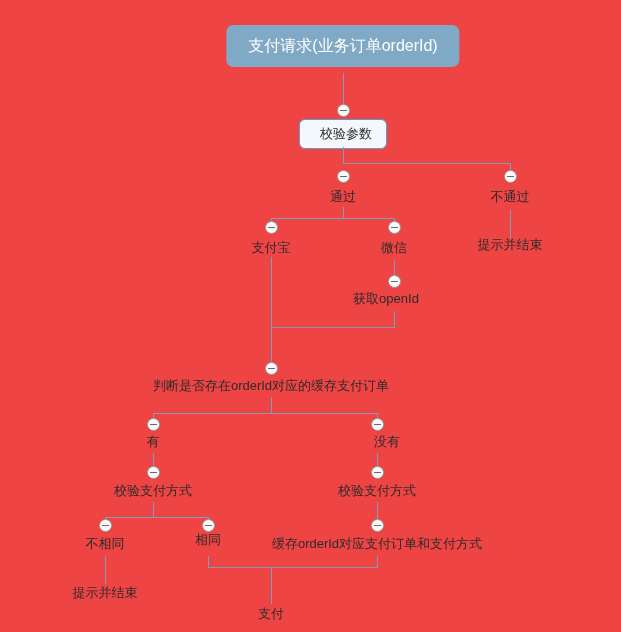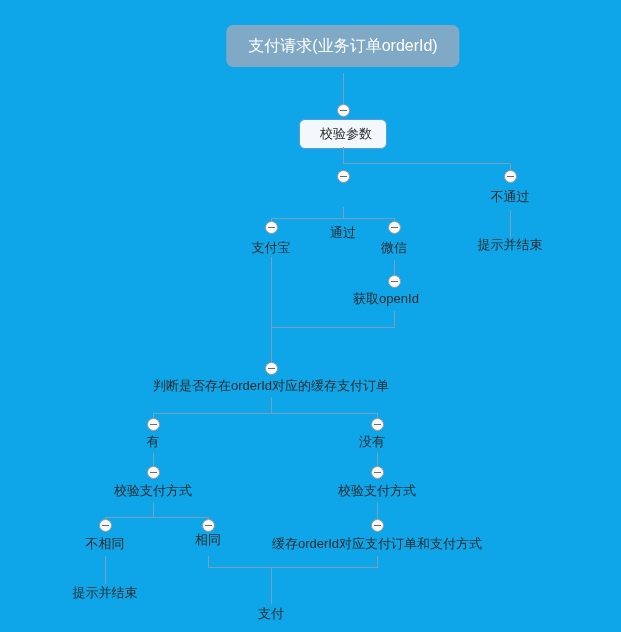--- a/index.html
+++ b/index.html
@@ -4,21 +4,21 @@
 <style>
   html, body {
     margin: 0;
     padding: 0;
     background: #fafafa;
   }
   #canvas {
     position: relative;
     width: 621px;
     height: 632px;
-    background: #0ea5e9;
+    background: #ef4444;
     font-family: "Liberation Sans", "DejaVu Sans", sans-serif;
     overflow: hidden;
   }
   
   .ln {
     position: absolute;
     background: #7b9fb9;
   }
   .ln.v { width: 1px; }
   .ln.h { height: 1px; }
@@ -92,21 +92,21 @@
 
   <div class="ln v" style="left:343px; top:73px; height:33px;"></div>
   <div class="circle" style="left:337px; top:104px;"></div>
   <div class="box-node" style="left:343px; top:119px;padding-left:20px;">校验参数</div>
 
   <div class="ln v" style="left:343px; top:147px; height:17px;"></div>
   <div class="ln h" style="left:343px; top:163px; width:168px;"></div>
   <div class="ln v" style="left:510px; top:163px; height:14px;"></div>
 
   <div class="circle" style="left:337px; top:170px;"></div>
-  <div class="node" style="left:343px; top:189px;margin-top:36px;">通过</div>
+  <div class="node" style="left:343px; top:189px;">通过</div>
 
   <div class="circle" style="left:504px; top:170px;"></div>
   <div class="node" style="left:510px; top:189px;">不通过</div>
 
   <div class="ln v" style="left:510px; top:210px; height:28px;"></div>
   <div class="node" style="left:510px; top:237px;">提示并结束</div>
 
   <div class="ln v" style="left:343px; top:207px; height:12px;"></div>
   <div class="ln h" style="left:271px; top:218px; width:124px;"></div>
   <div class="ln v" style="left:271px; top:218px; height:7px;"></div>
@@ -132,21 +132,21 @@
 
   <div class="ln v" style="left:271px; top:397px; height:17px;"></div>
   <div class="ln h" style="left:153px; top:413px; width:224px;"></div>
   <div class="ln v" style="left:153px; top:413px; height:8px;"></div>
   <div class="ln v" style="left:377px; top:413px; height:8px;"></div>
 
   <div class="circle" style="left:147px; top:418px;"></div>
   <div class="node" style="left:153px; top:434px;">有</div>
 
   <div class="circle" style="left:371px; top:418px;"></div>
-  <div class="node" style="left:372px; top:434px;">没有</div>
+  <div class="node" style="left:387px; top:434px;">没有</div>
 
   <div class="ln v" style="left:153px; top:453px; height:19px;"></div>
   <div class="circle" style="left:147px; top:466px;"></div>
   <div class="node" style="left:153px; top:483px;text-align:center;">校验支付方式</div>
 
   <div class="ln v" style="left:377px; top:453px; height:19px;"></div>
   <div class="circle" style="left:371px; top:466px;"></div>
   <div class="node" style="left:377px; top:483px;">校验支付方式</div>
 
   <div class="ln v" style="left:153px; top:502px; height:16px;"></div>

